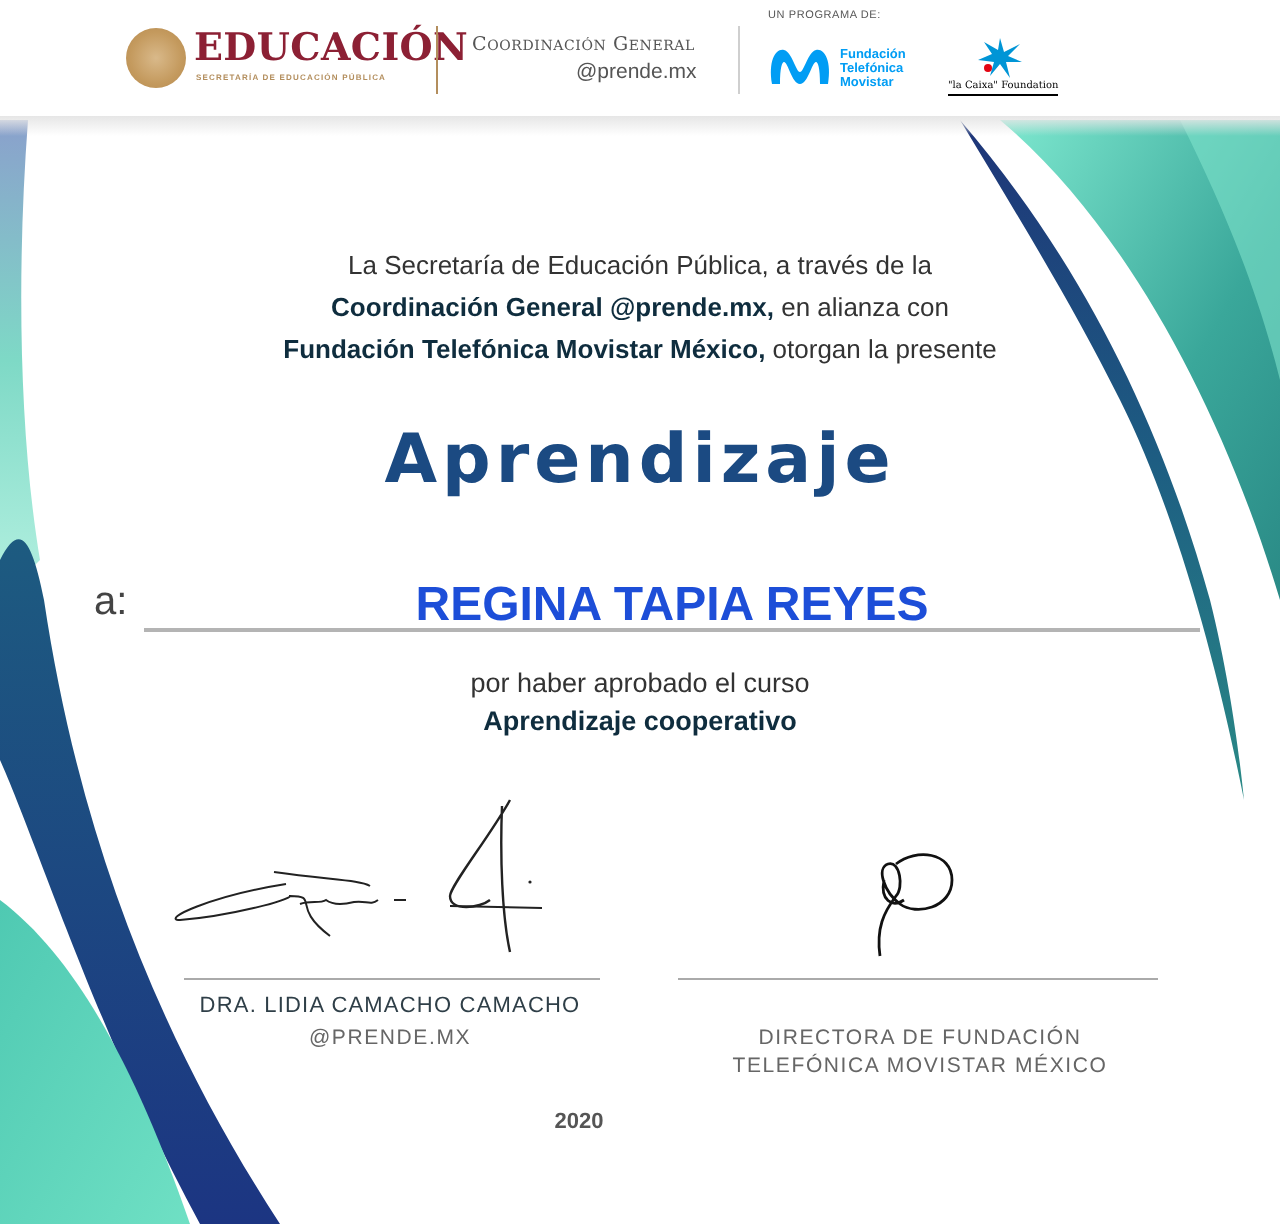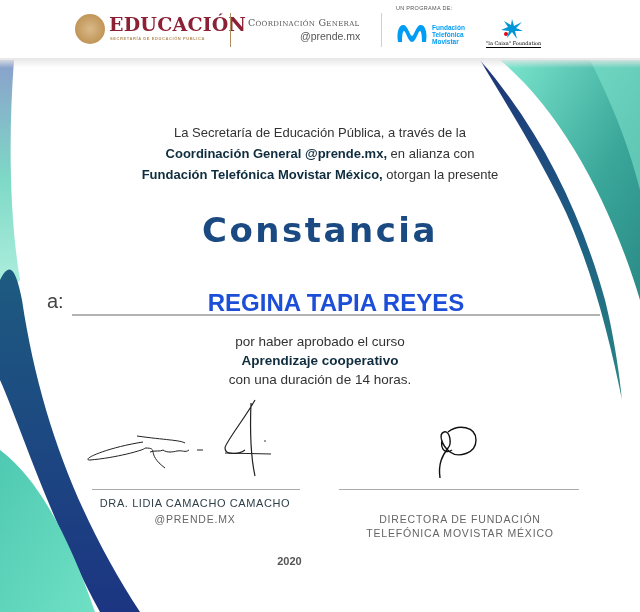--- a/index.html
+++ b/index.html
@@ -1,20 +1,20 @@
 <!DOCTYPE html>
 <html><head>
   <meta charset="utf-8">
   <style>
     * { margin:0; padding:0; box-sizing:border-box; }
     html, body { width:640px; height:612px; overflow:hidden; background:#ffffff; }
     body { position:relative; font-family:"Liberation Sans", sans-serif; }
 
     
-    .header { position:absolute; left:12px; top:0; width:532px; height:58px; background:#fff; z-index:5; }
+    .header { position:absolute; left:0; top:0; width:532px; height:58px; background:#fff; z-index:5; }
     .header-shadow { position:absolute; left:0; top:58px; width:640px; height:10px;
       background:linear-gradient(#e6e6e6, rgba(255,255,255,0)); z-index:4; }
 
     .sep-logo { position:absolute; left:63px; top:14px; width:30px; height:30px; border-radius:50%;
       background:radial-gradient(circle, #d9b98a 0%, #c49a5e 60%, #b58a50 100%); }
     .sep-title { position:absolute; left:97px; top:13px; font-family:"DejaVu Serif", serif; font-weight:bold;
       font-size:19px; color:#8c2034; letter-spacing:0.2px; }
     .sep-sub { position:absolute; left:98px; top:36px; font-size:4px; color:#b38e5d; letter-spacing:0.6px; font-weight:bold; }
     .vsep1 { position:absolute; left:218px; top:13px; width:1px; height:34px; background:#b38e5d; }
     .coord-title { position:absolute; left:236px; top:17px; font-family:"DejaVu Serif", serif; font-size:9.5px; color:#555; letter-spacing:0.3px; font-variant:small-caps; }
@@ -116,30 +116,29 @@
 </div>
 <div class="header-shadow"></div>
 
 <div class="content">
   <div class="intro">
     <div>La Secretaría de Educación Pública, a través de la</div>
     <div><b>Coordinación General @prende.mx,</b><span> en alianza con</span></div>
     <div><b>Fundación Telefónica Movistar México,</b><span> otorgan la presente</span></div>
   </div>
 
-  <div class="title">Constancia</div>
+  <div class="title">Aprendizaje</div>
 
   <div class="a-label">a:</div>
   <div class="name">REGINA TAPIA REYES</div>
   <div class="name-line"></div>
 
   <div class="course">
     <div>por haber aprobado el curso</div>
     <div><b>Aprendizaje cooperativo</b></div>
-    <div>con una duración de 14 horas.</div>
   </div>
 
   <svg class="sig-svg" style="left:85px;top:398px;" width="190" height="80" viewBox="0 0 190 80">
     <path d="M170,2 C160,20 140,45 140,50 C140,58 155,56 160,52 M166,5 C165,30 166,60 170,78" stroke="#222" stroke-width="1.2" fill="none"></path>
     <path d="M52,38 C80,42 95,42 100,45 M58,44 C20,50 -5,62 5,62 C30,60 60,52 60,50 C75,50 60,55 80,70 M65,54 C70,52 75,54 78,52 C82,55 88,54 92,53 C98,52 100,55 104,52 M112,52 L118,52 M140,55 L186,56" stroke="#222" stroke-width="1" fill="none"></path>
     <circle cx="180" cy="43" r="0.8" fill="#222"></circle>
   </svg>
   <div class="sig-line" style="left:92px;width:208px;"></div>
   <div class="sig-name" style="left:70px;width:250px;">DRA. LIDIA CAMACHO CAMACHO</div>
   <div class="sig-role" style="left:70px;width:250px;">

